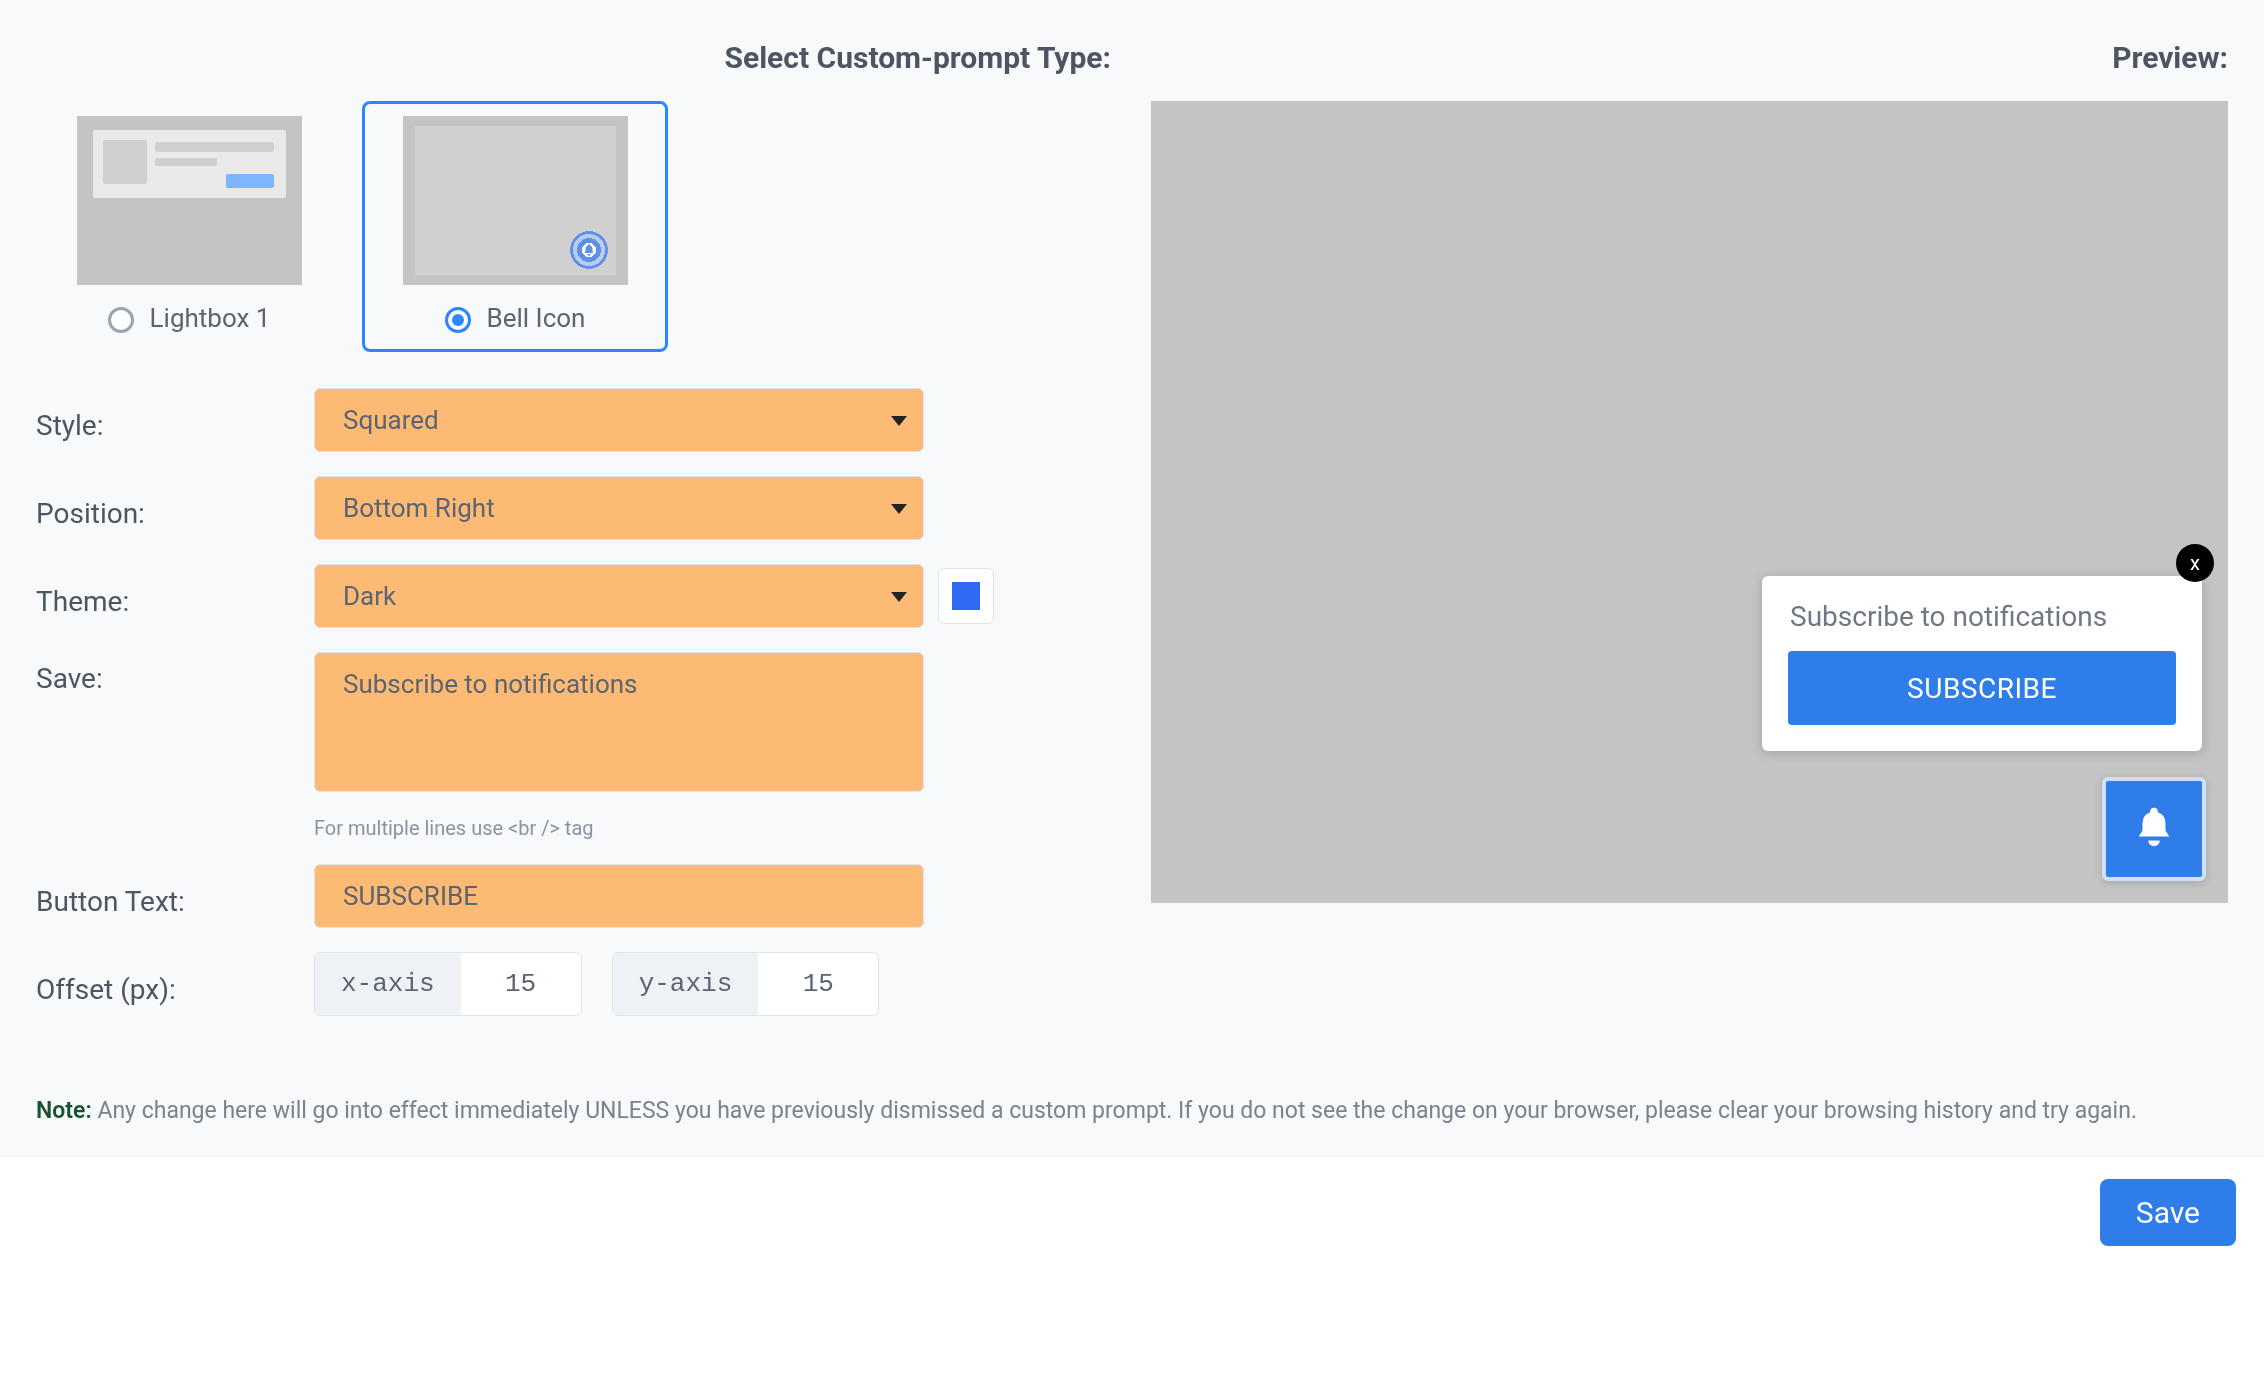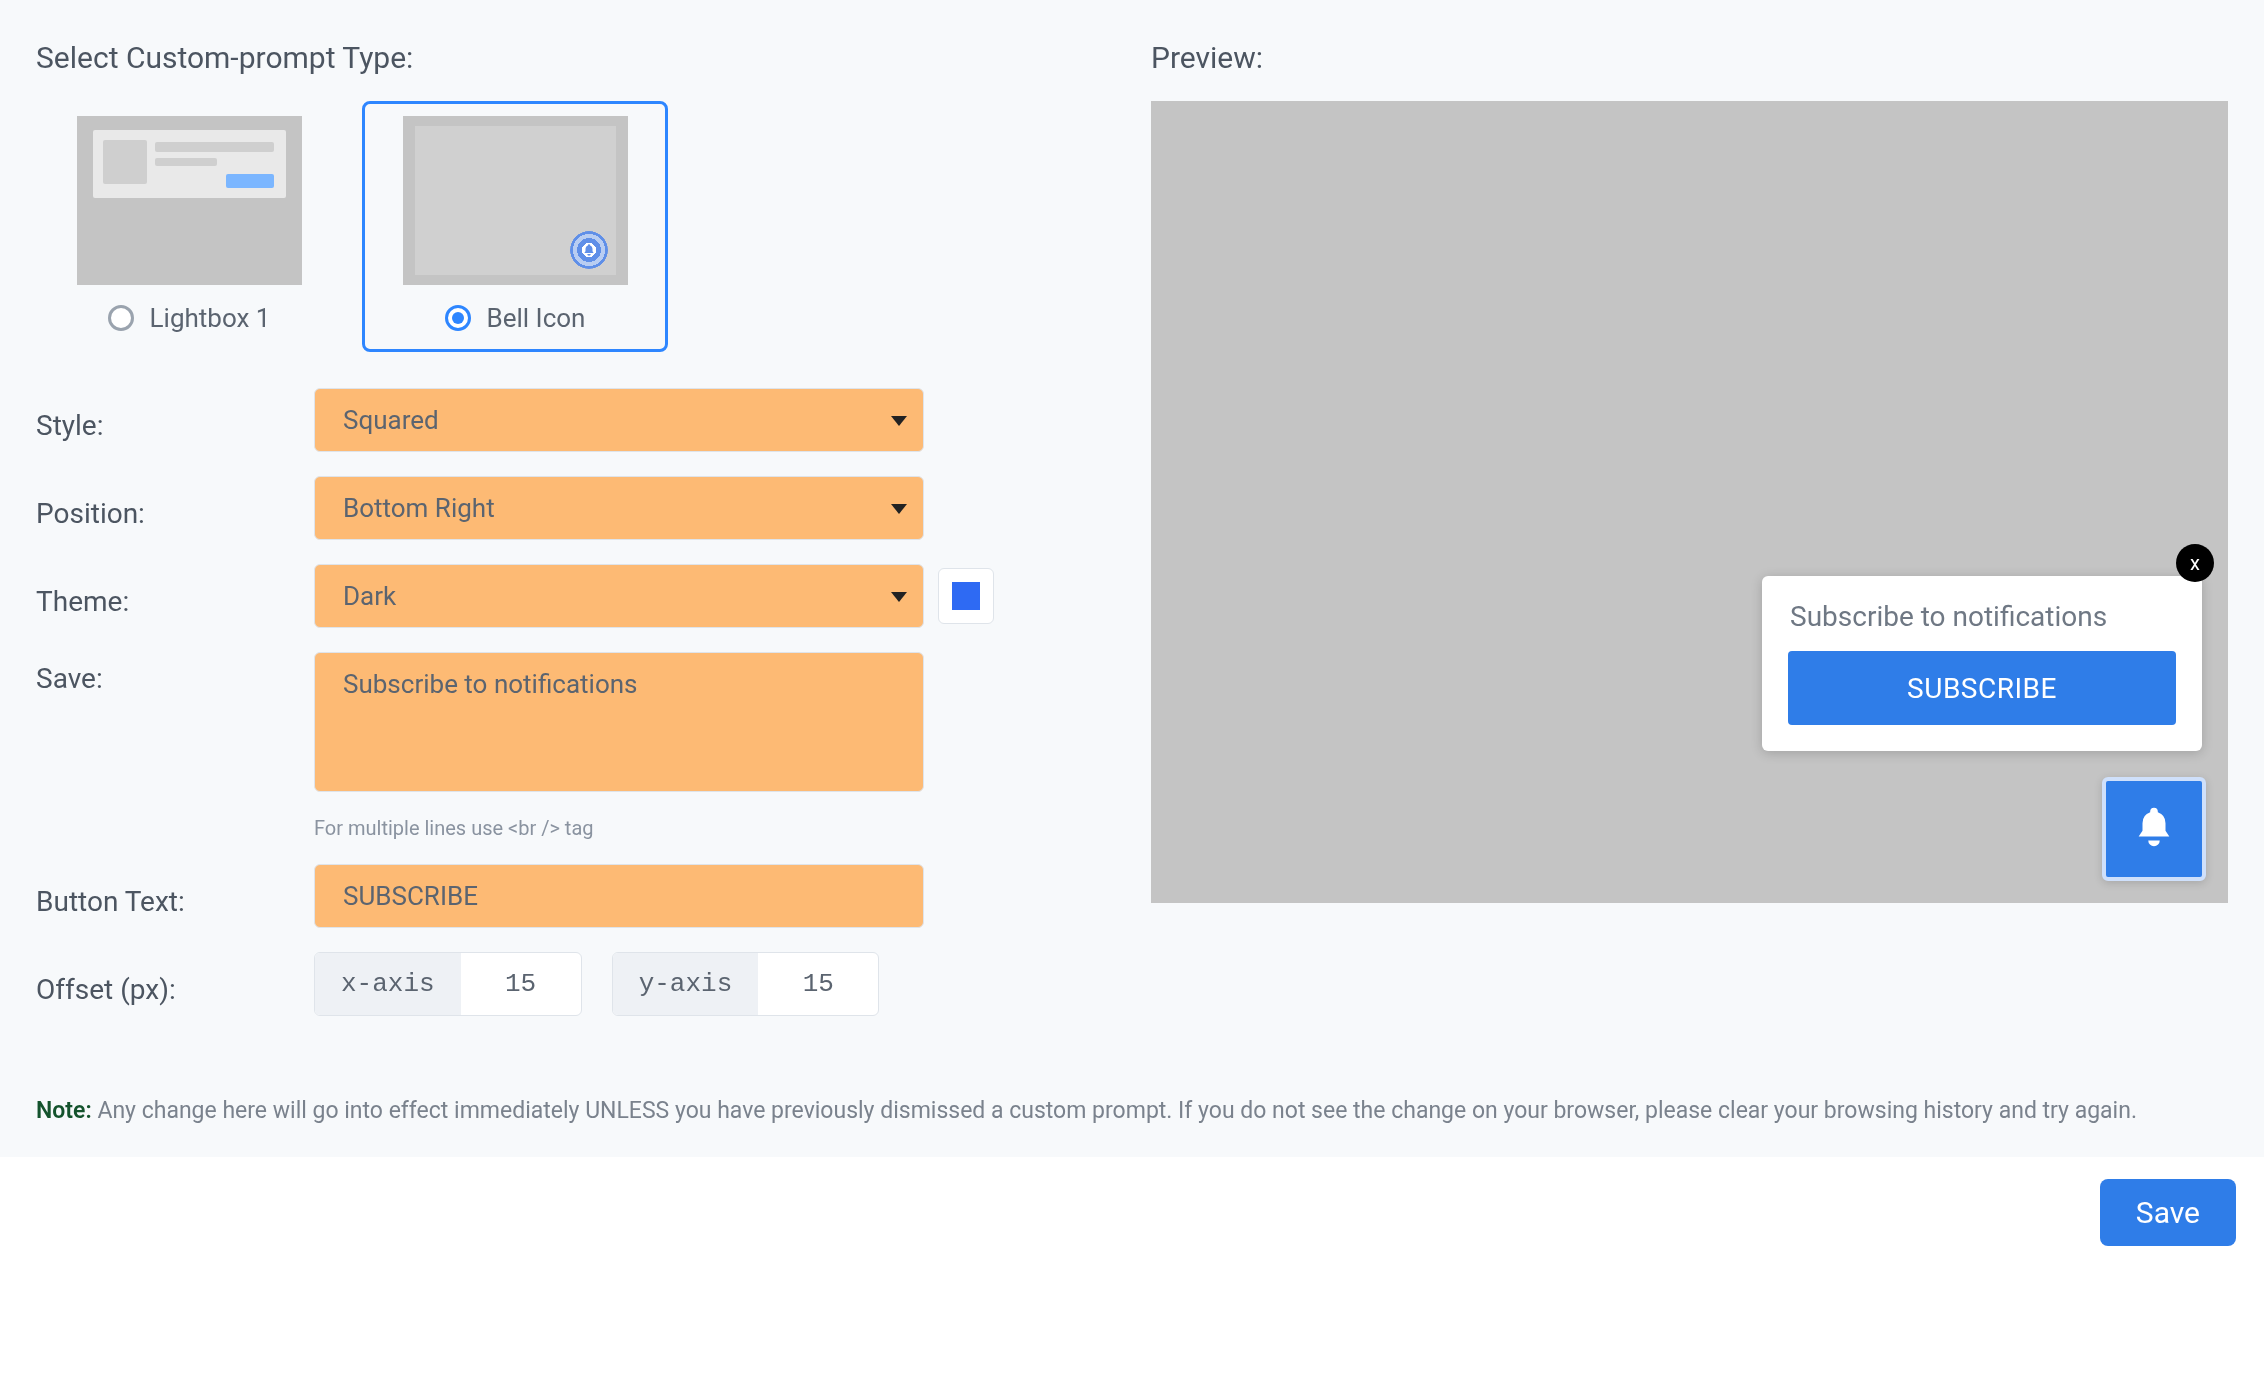--- a/index.html
+++ b/index.html
@@ -31,23 +31,24 @@
   }
   .left{
     flex:0 0 1075px;
   }
   .right{
     flex:1 1 auto;
     min-width:0;
   }
   .section-title{
     font-size:30px;
-    font-weight:400;
+    font-weight:700;
     color:#4c5561;
     margin:4px 0 26px 0;
+    text-align:right;
   }
   
   .types{
     display:flex;
     gap:20px;
     margin-bottom:36px;
   }
   .type-card{
     width:306px;
     border:3px solid transparent;
@@ -92,21 +93,21 @@
     position:absolute;left:12px;right:12px;top:10px;bottom:10px;background:#d0d0d0;
   }
   .bell-ring{
     position:absolute;right:8px;bottom:6px;width:38px;height:38px;border-radius:50%;
     background:radial-gradient(circle at center,#fff 0 7px,#5f8fe8 7px 12px,#b8cdf2 12px 16px,#5f8fe8 16px 19px,transparent 19px);
     display:flex;align-items:center;justify-content:center;
   }
   .bell-ring svg{width:14px;height:14px;fill:#5f8fe8}
 
   .type-radio{
-    display:flex;align-items:center;justify-content:center;gap:16px;
+    display:flex;align-items:flex-end;justify-content:center;gap:16px;
     font-size:26px;color:#5b6470;
   }
   .radio{
     width:26px;height:26px;border-radius:50%;border:3px solid #9aa3ae;background:#fff;display:inline-block;position:relative;
   }
   .type-card.selected .radio{border-color:var(--primary-2)}
   .type-card.selected .radio::after{
     content:"";position:absolute;left:50%;top:50%;width:12px;height:12px;border-radius:50%;
     background:var(--primary-2);transform:translate(-50%,-50%);
   }

